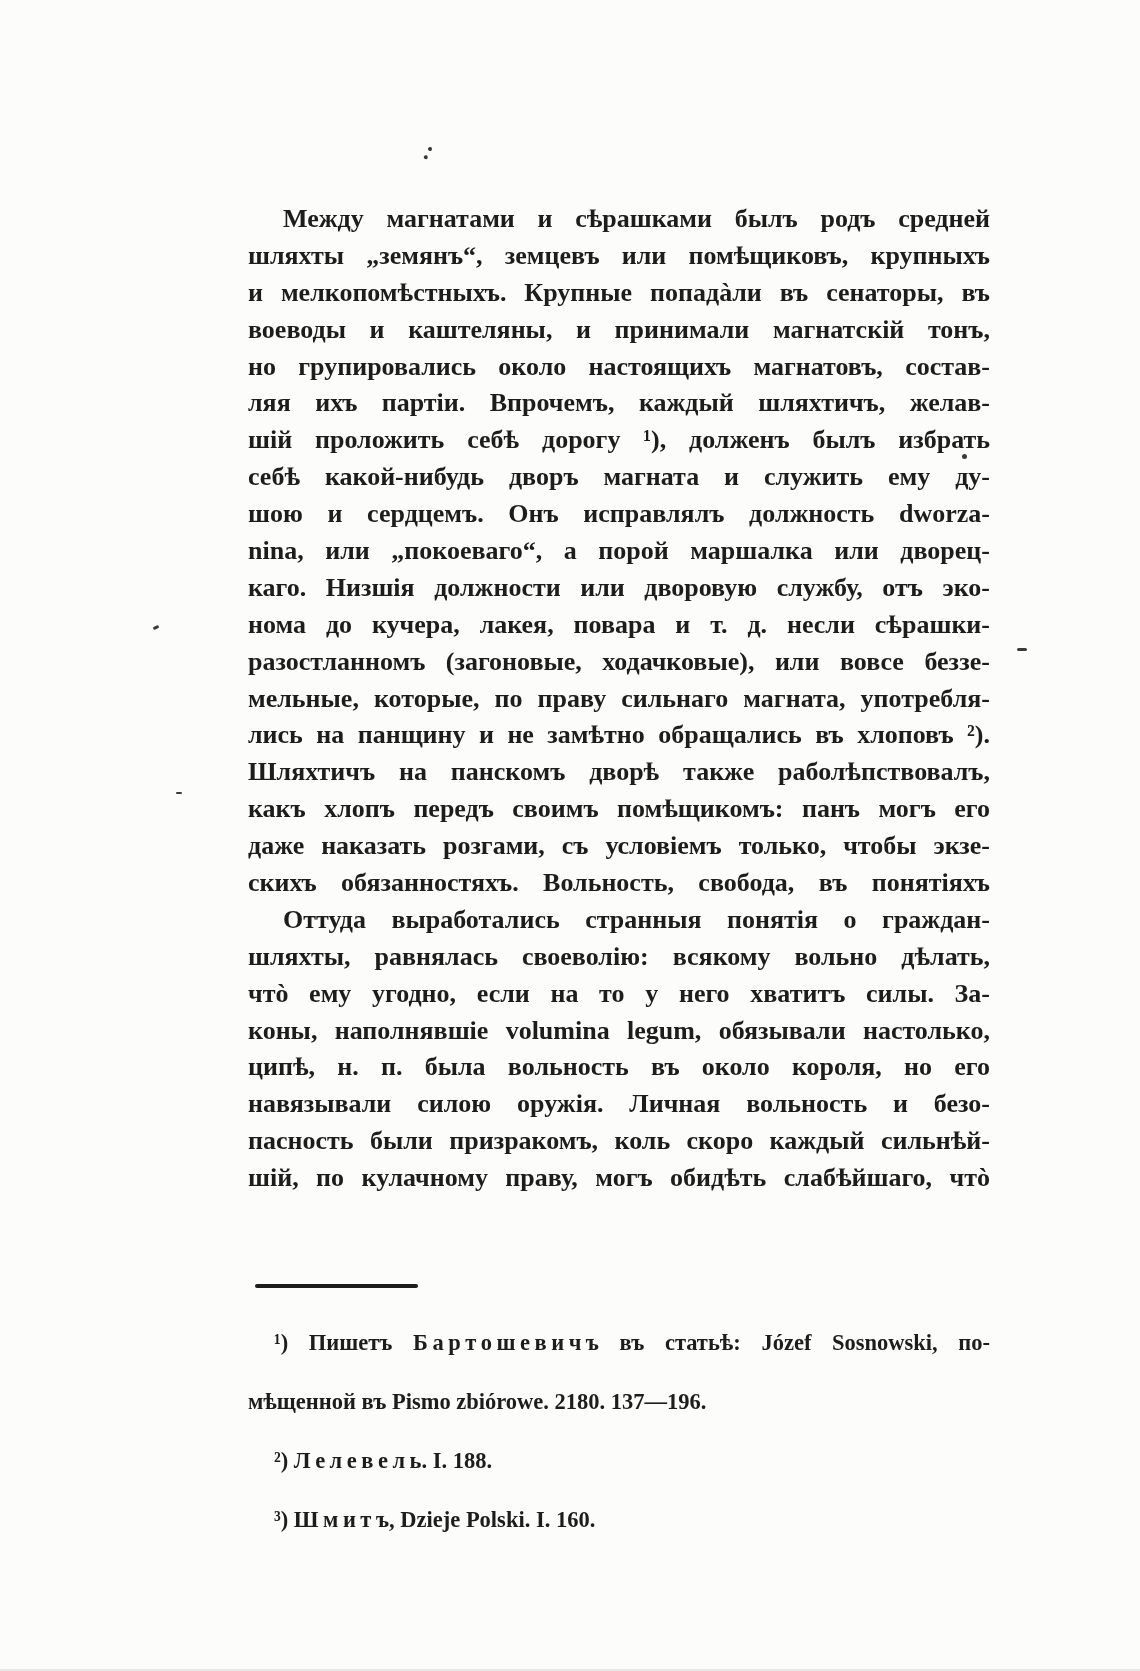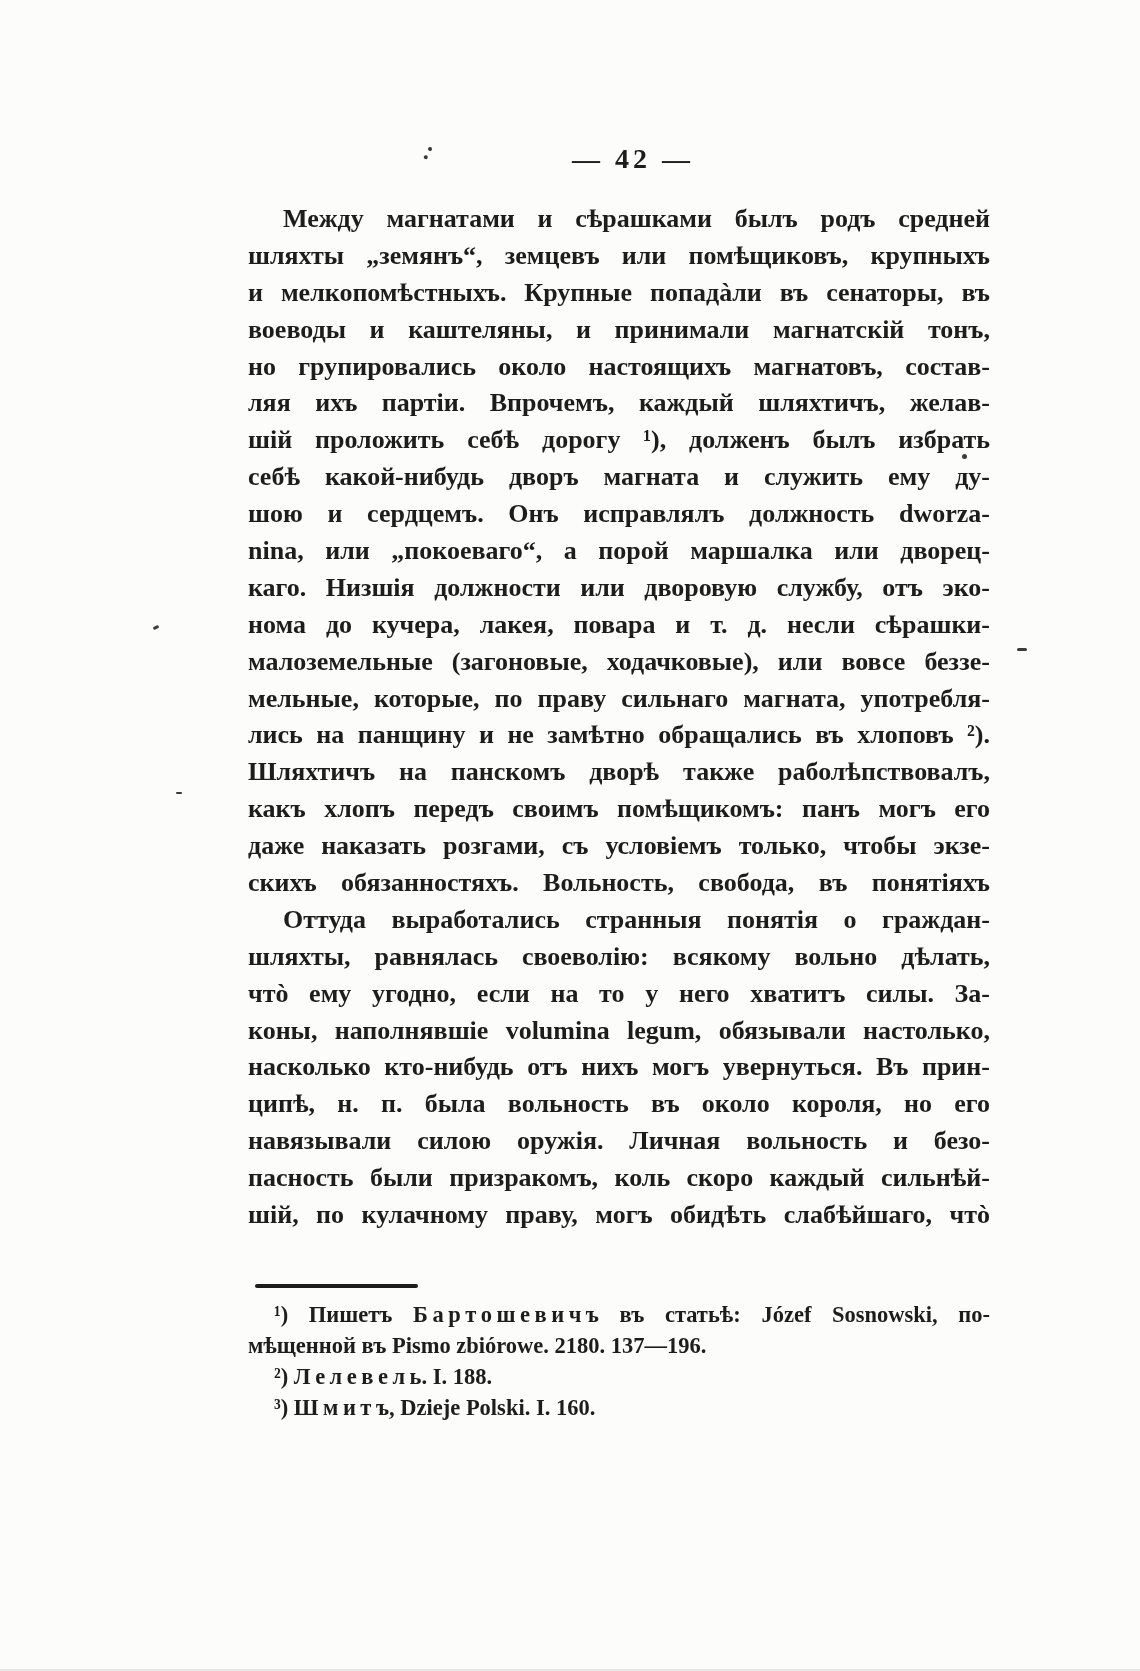--- a/index.html
+++ b/index.html
@@ -34,63 +34,62 @@
     border-radius:2px;
   }
   .footnotes {
     position:absolute; left:248px; top:1299px; width:742px;
     font-size:22.5px; font-weight:bold;
   }
   .footnotes .line {
     height:31px; line-height:31px;
     text-align:justify; text-align-last:justify;
     overflow:hidden;
+    margin-top:28px;
   }
   .line.indent { text-indent:35px; }
   .footnotes .line.indent { text-indent:26px; }
   .line.flush { text-align-last:left; }
   
   .speck { position:absolute; background:#3a3a38; }
   .s1 { left:428px; top:147px; width:4px; height:4px; border-radius:50%;
         box-shadow:-2px 9px 0 #3a3a38; transform:rotate(15deg); }
   .s2 { left:962px; top:454px; width:5px; height:5px; border-radius:50%; }
   .s3 { left:1017px; top:648px; width:10px; height:3px; border-radius:2px; }
   .s4 { left:153px; top:626px; width:6px; height:3px; border-radius:2px; transform:rotate(-25deg); }
   .s5 { left:176px; top:792px; width:6px; height:2px; border-radius:1px; }
 </style>
 </head>
 <body>
 
 <div class="page" style="background: rgb(252, 252, 250); color: rgb(29, 29, 27);">
-  <div class="pageno">— 42 —</div>
   <div class="body-text">
       <div class="line indent">Между магнатами и сѣрашками былъ родъ средней</div>
       <div class="line">шляхты „земянъ“, земцевъ или помѣщиковъ, крупныхъ</div>
       <div class="line">и мелкопомѣстныхъ. Крупные попадàли въ сенаторы, въ</div>
       <div class="line">воеводы и каштеляны, и принимали магнатскій тонъ,</div>
       <div class="line">но групировались около настоящихъ магнатовъ, состав-</div>
       <div class="line">ляя ихъ партіи. Впрочемъ, каждый шляхтичъ, желав-</div>
       <div class="line">шій проложить себѣ дорогу ¹), долженъ былъ избрать</div>
       <div class="line">себѣ какой-нибудь дворъ магната и служить ему ду-</div>
       <div class="line">шою и сердцемъ. Онъ исправлялъ должность dworza-</div>
       <div class="line">nina, или „покоеваго“, а порой маршалка или дворец-</div>
       <div class="line">каго. Низшія должности или дворовую службу, отъ эко-</div>
       <div class="line">нома до кучера, лакея, повара и т. д. несли сѣрашки-</div>
-      <div class="line">малоземельные (загоновые, ходачковые), или вовсе беззе-</div>
+      <div class="line">разостланномъ (загоновые, ходачковые), или вовсе беззе-</div>
       <div class="line">мельные, которые, по праву сильнаго магната, употребля-</div>
       <div class="line">лись на панщину и не замѣтно обращались въ хлоповъ ²).</div>
       <div class="line">Шляхтичъ на панскомъ дворѣ также раболѣпствовалъ,</div>
       <div class="line">какъ хлопъ передъ своимъ помѣщикомъ: панъ могъ его</div>
       <div class="line">даже наказать розгами, съ условіемъ только, чтобы экзе-</div>
       <div class="line">скихъ обязанностяхъ. Вольность, свобода, въ понятіяхъ</div>
       <div class="line indent">Оттуда выработались странныя понятія о граждан-</div>
       <div class="line">шляхты, равнялась своеволію: всякому вольно дѣлать,</div>
       <div class="line">чтò ему угодно, если на то у него хватитъ силы. За-</div>
       <div class="line">коны, наполнявшіе volumina legum, обязывали настолько,</div>
-      <div class="line">насколько кто-нибудь отъ нихъ могъ увернуться. Въ прин-</div>
       <div class="line">ципѣ, н. п. была вольность въ около короля, но его</div>
       <div class="line">навязывали силою оружія. Личная вольность и безо-</div>
       <div class="line">пасность были призракомъ, коль скоро каждый сильнѣй-</div>
       <div class="line">шій, по кулачному праву, могъ обидѣть слабѣйшаго, чтò</div>
     </div>
   <div class="fn-rule"></div>
   <div class="footnotes">
       <div class="line indent">¹) Пишетъ Б а р т о ш е в и ч ъ въ статьѣ: Józef Sosnowski, по-</div>
       <div class="line flush">мѣщенной въ Pismo zbiórowe. 2180. 137—196.</div>
       <div class="line indent flush">²) Л е л е в е л ь. I. 188.</div>

